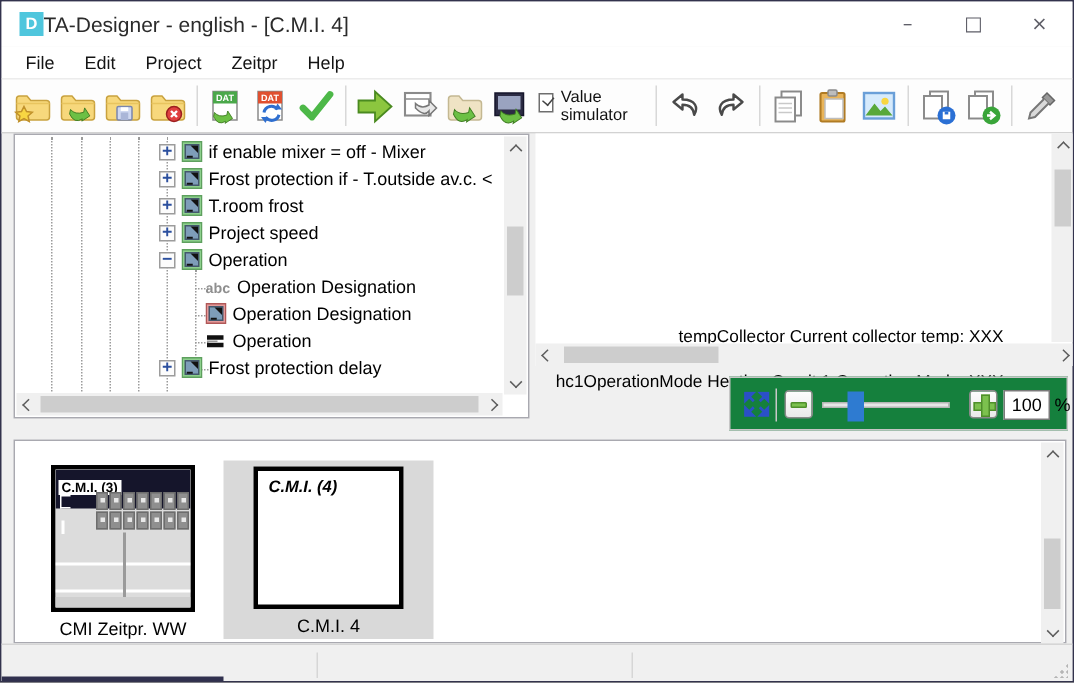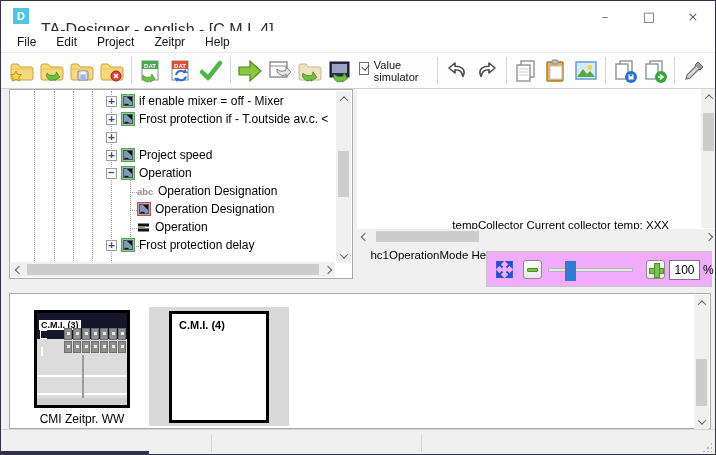--- a/index.html
+++ b/index.html
@@ -6,22 +6,22 @@
   html,body { background:#555; }
   body { font-family:"Liberation Sans", sans-serif; }
   .window{
     position:relative; width:716px; height:455px; background:#f0f0f0;
     border:1px solid #33334d; overflow:hidden;
   }
   
   .titlebar{ position:absolute; left:0; top:0; right:0; height:30px; background:#fff; }
   .appicon{ position:absolute; left:12px; top:7px; width:16px; height:16px; background:#4fc6dd;
             color:#fff; font-size:11px; font-weight:bold; text-align:center; line-height:16px; }
-  .title-text{ position:absolute; left:40px; top:0; height:30px; line-height:30px;
-               font-size:16px; color:#2b2b2b; white-space:nowrap;margin-top:14px; }
+  .title-text{ position:absolute; left:28px; top:0; height:30px; line-height:30px;
+               font-size:14px; color:#2b2b2b; white-space:nowrap; }
   .win-btns{ position:absolute; right:0; top:0; height:30px; display:flex; }
   .win-btn{ width:44px; height:30px; display:flex; align-items:center; justify-content:center;
             color:#5f5f68; font-size:13px; font-family:"DejaVu Sans", sans-serif; }
   
   .menubar{ position:absolute; left:0; top:30px; right:0; height:21px; background:#fff;
             display:flex; align-items:center; padding-left:6px; }
   .menu-item{ padding:2px 10px; font-size:12px; color:#141414; }
   
   .toolbar{ position:absolute; left:0; top:51px; right:0; height:37px; background:#fdfdfd;
             border-top:1px solid #ececec; border-bottom:1px solid #d2d2d2;
@@ -55,21 +55,21 @@
   .chev.up{ transform:rotate(-135deg) translate(-1px,-1px); }
   .chev.down{ transform:rotate(45deg) translate(-1px,-1px); }
   .chev.left{ transform:rotate(135deg); }
   .chev.right{ transform:rotate(-45deg); }
   .canvas-panel{ position:absolute; left:356px; top:88px; width:359px; height:155px; background:#fff; }
   .canvas-line{ position:absolute; right:47px; font-size:11.5px; color:#000; white-space:nowrap; }
   .canvas-line:nth-of-type(1){ top:130px; }
   .canvas-line:nth-of-type(2){ top:160px; }
   
   .zoombar{ position:absolute; left:485px; top:250px; width:226px; height:36px;
-            background:#f0abfc; border:1px solid #c6c6c6;padding-left:12px; }
+            background:#15803d; border:1px solid #c6c6c6;padding-left:12px; }
   .zoom-fit{ position:absolute; left:9px; top:9px; }
   .zoom-sep{ position:absolute; left:30px; top:7px; width:1px; height:22px; background:#c8c8c8; }
   .zbtn{ position:absolute; top:8px; width:19px; height:19px; border:1px solid #8a8a8a; border-radius:3px;
          background:linear-gradient(#fdfdfd,#e9e9e9); display:flex; align-items:center; justify-content:center; }
   .zbtn.minus{ left:36px; } .zbtn.plus{ left:159px; }
   .glyph-minus{ width:11px; height:4px; background:#7cc14e; border:1px solid #4f8f2b; border-radius:1px; }
   .glyph-plus{ position:relative; width:13px; height:13px; }
   .glyph-plus:before{ content:""; position:absolute; left:0; top:4.5px; width:13px; height:4px;
                       background:#7cc14e; border:1px solid #4f8f2b; }
   .glyph-plus:after{ content:""; position:absolute; left:4.5px; top:0; width:4px; height:13px;
@@ -327,20 +327,29 @@
               <rect x="0.5" y="0.5" width="13" height="13" fill="#8dd08d" stroke="#5ea05e"></rect>
               <rect x="2.5" y="2.5" width="9" height="9" fill="#7e9db9" stroke="#44586c"></rect>
               <path d="M6,3 L11,3 L11,8 Z" fill="#121212"></path>
               <path d="M3.5,10.5 h4" stroke="#121212" stroke-width="1.4"></path>
             </svg>
             <div>Frost protection if - T.outside av.c. &lt;</div>
           </div>
         </div>
         <div class="tree-row" style="padding-left: 96px;">
           <div class="expand">+</div>
+          <div class="row-content">
+            <svg width="14" height="14" viewBox="0 0 14 14">
+              <rect x="0.5" y="0.5" width="13" height="13" fill="#8dd08d" stroke="#5ea05e"></rect>
+              <rect x="2.5" y="2.5" width="9" height="9" fill="#7e9db9" stroke="#44586c"></rect>
+              <path d="M6,3 L11,3 L11,8 Z" fill="#121212"></path>
+              <path d="M3.5,10.5 h4" stroke="#121212" stroke-width="1.4"></path>
+            </svg>
+            <div>T.room frost</div>
+          </div>
         </div>
         <div class="tree-row" style="padding-left: 96px;">
           <div class="expand">+</div>
           <div class="row-content">
             <svg width="14" height="14" viewBox="0 0 14 14">
               <rect x="0.5" y="0.5" width="13" height="13" fill="#8dd08d" stroke="#5ea05e"></rect>
               <rect x="2.5" y="2.5" width="9" height="9" fill="#7e9db9" stroke="#44586c"></rect>
               <path d="M6,3 L11,3 L11,8 Z" fill="#121212"></path>
               <path d="M3.5,10.5 h4" stroke="#121212" stroke-width="1.4"></path>
             </svg>
@@ -500,21 +509,21 @@
               <div class="mini-bar"></div>
               <div class="mini-line" style="top: 62px;"></div>
               <div class="mini-line" style="top: 80px;"></div>
               <div class="mini-vline"></div>
               <div class="mini-bottom"></div>
             </div>
           </div>
           <div class="page-caption">CMI Zeitpr. WW</div>
         </div>
         <div class="page-thumb selected" style="left: 139px; top: 13px; width: 140px; height: 119px; padding-top: 4px;">
-          <div class="page-box" style="width: 100px; height: 112px;">
+          <div class="page-box" style="width: 100px; height: 95px; font-style: italic;">
             <div class="blank-title">C.M.I. (4)</div>
           </div>
           <div class="page-caption">C.M.I. 4</div>
         </div>
       </div>
     <div class="sb" style="right:1px; top:1px; width:15px; height:134px;">
       <div class="sb-arrow" style="top:0; left:0;">
           <div class="chev up"></div>
         </div>
       <div class="sb-thumb" style="left:2px; top:64px; width:11px; height:47px;"></div>

